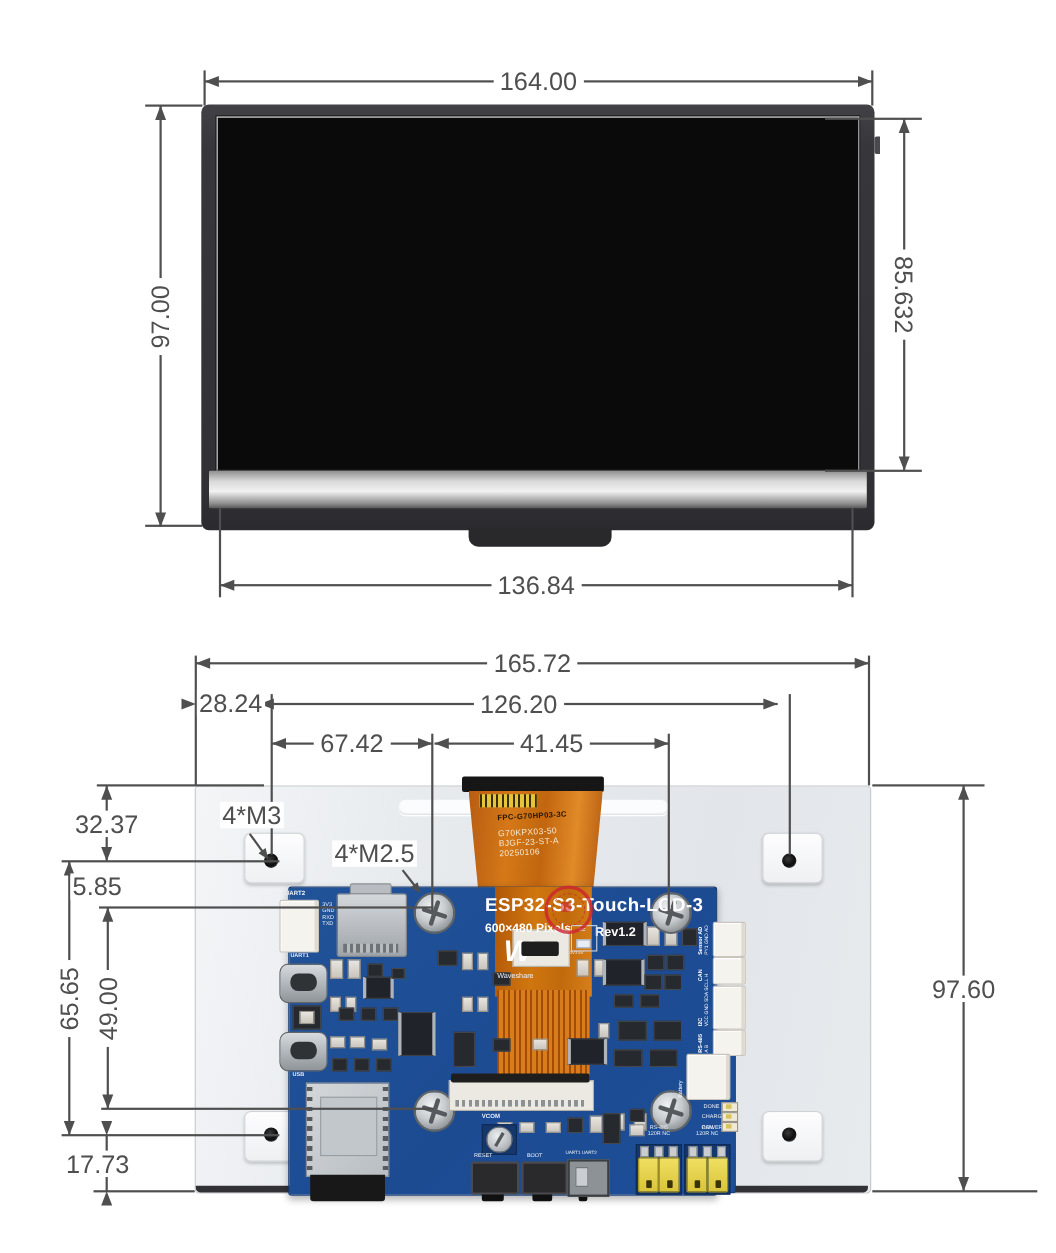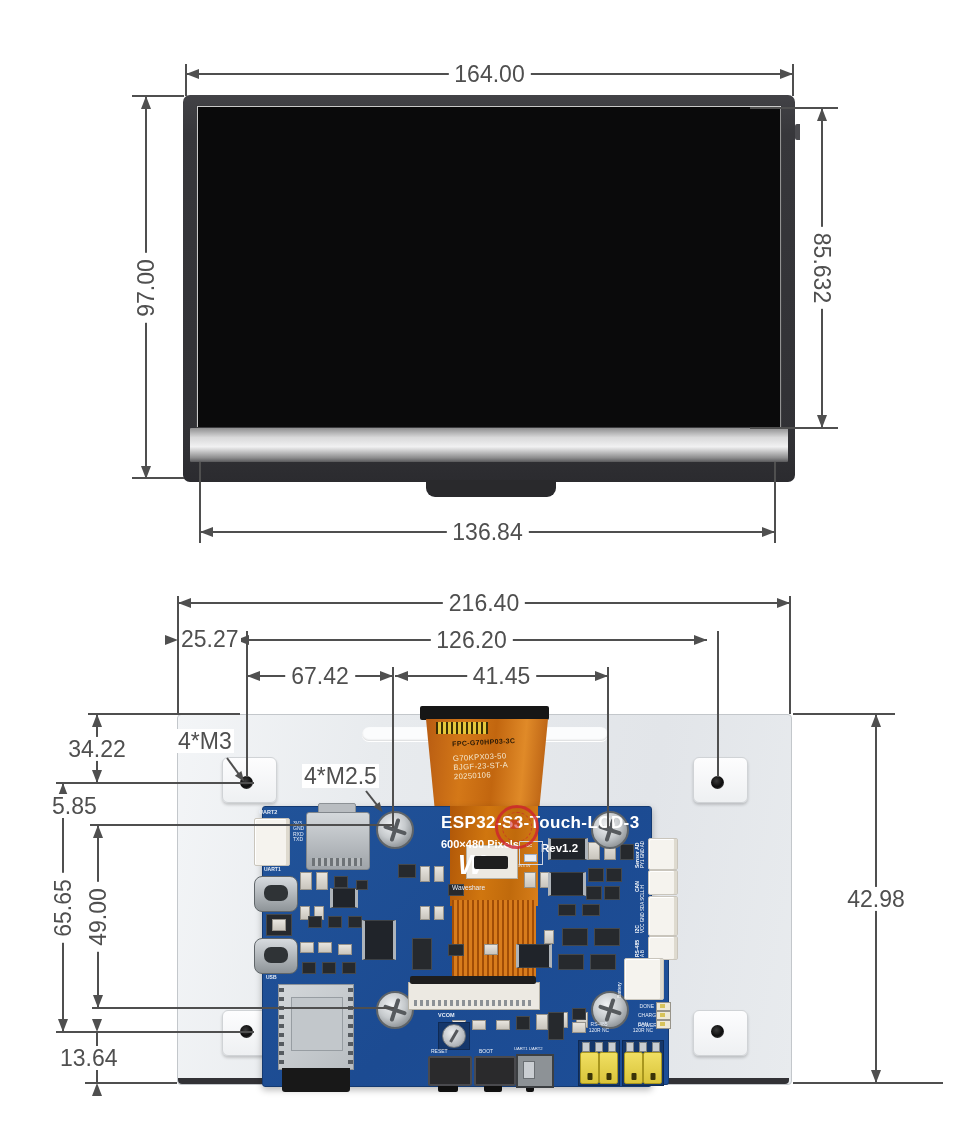--- a/index.html
+++ b/index.html
@@ -178,25 +178,25 @@
     <div class="x ext extl" style="left:177px;top:596px;width:2px;height:118px"></div>
     <div class="x ext extl" style="left:789px;top:596px;width:2px;height:118px"></div>
     <div class="x ext extl" style="left:246px;top:631px;width:2px;height:146px"></div>
     <div class="x ext extl" style="left:717px;top:631px;width:2px;height:146px"></div>
     <div class="x ext extl" style="left:392px;top:667px;width:2px;height:161px"></div>
     <div class="x ext extl" style="left:607px;top:667px;width:2px;height:161px"></div>
 
     <div class="x dh" style="left:178px;top:602px;width:612px">
       <i class="x arl" style="left:0;top:-4px"></i>
       <i class="x arr" style="right:0;top:-4px"></i>
-      <span class="x dim-lab cc">216.40</span>
+      <span class="x dim-lab cc">165.72</span>
     </div>
 
     <i class="x arr" style="left:165px;top:635px;z-index:31"></i>
-    <span class="x dim-lab" style="left:179px;top:627px;padding:0 2px">25.27</span>
+    <span class="x dim-lab" style="left:179px;top:627px;padding:0 2px">28.24</span>
     <div class="x dh" style="left:236px;top:639px;width:471px">
       <i class="x arl" style="left:0;top:-4px"></i>
       <i class="x arr" style="right:0;top:-4px"></i>
       <span class="x dim-lab cc">126.20</span>
     </div>
 
     <div class="x dh" style="left:247px;top:675px;width:146px">
       <i class="x arl" style="left:0;top:-4px"></i>
       <i class="x arr" style="right:0;top:-4px"></i>
       <span class="x dim-lab cc">67.42</span>
@@ -210,51 +210,51 @@
     <div class="x ext extl" style="left:88px;top:713px;width:152px;height:2px"></div>
     <div class="x ext extl" style="left:56px;top:782px;width:198px;height:2px"></div>
     <div class="x ext extl" style="left:90px;top:824px;width:304px;height:2px"></div>
     <div class="x ext extl" style="left:92px;top:1007px;width:302px;height:2px"></div>
     <div class="x ext extl" style="left:56px;top:1031px;width:198px;height:2px"></div>
     <div class="x ext extl" style="left:85px;top:1082px;width:92px;height:2px"></div>
 
     <div class="x dv" style="left:96px;top:714px;height:69px">
       <i class="x aru" style="left:-4px;top:0"></i>
       <i class="x ard" style="left:-4px;bottom:0"></i>
-      <span class="x dim-lab" style="left:1px;top:50%;transform:translate(-50%,-50%)">34.22</span>
-    </div>
-
-    <span class="x dim-lab" style="left:50px;top:794px;padding:0 2px">5.85</span>
+      <span class="x dim-lab" style="left:1px;top:50%;transform:translate(-50%,-50%)">32.37</span>
+    </div>
+
+    <span class="x dim-lab" style="left:64px;top:794px;padding:0 2px">5.85</span>
 
     <div class="x dv" style="left:62px;top:783px;height:249px">
       <i class="x aru" style="left:-4px;top:0"></i>
       <i class="x ard" style="left:-4px;bottom:0"></i>
       <span class="x dim-lab vc">65.65</span>
     </div>
 
     <div class="x dv" style="left:97px;top:825px;height:183px">
       <i class="x aru" style="left:-4px;top:0"></i>
       <i class="x ard" style="left:-4px;bottom:0"></i>
       <span class="x dim-lab vc">49.00</span>
     </div>
 
     <div class="x dv" style="left:96px;top:1032px;height:51px;z-index:29"></div>
     <i class="x ard" style="left:92px;top:1019px;z-index:31"></i>
     <i class="x aru" style="left:92px;top:1083px;z-index:31"></i>
-    <span class="x dim-lab" style="left:58px;top:1046px;padding:0 2px">13.64</span>
+    <span class="x dim-lab" style="left:58px;top:1046px;padding:0 2px">17.73</span>
 
     <div class="x ext extl" style="left:793px;top:713px;width:102px;height:2px"></div>
     <div class="x ext extl" style="left:793px;top:1082px;width:150px;height:2px"></div>
     <div class="x dv" style="left:875px;top:714px;height:369px">
       <i class="x aru" style="left:-4px;top:0"></i>
       <i class="x ard" style="left:-4px;bottom:0"></i>
-      <span class="x dim-lab" style="left:1px;top:50%;transform:translate(-50%,-50%)">42.98</span>
-    </div>
-
-    <span class="x dim-lab" style="left:176px;top:729px;padding:0 2px">4*M3</span>
+      <span class="x dim-lab" style="left:1px;top:50%;transform:translate(-50%,-50%)">97.60</span>
+    </div>
+
+    <span class="x dim-lab" style="left:200px;top:729px;padding:0 2px">4*M3</span>
     <div class="x lead" style="left:227px;top:757px;width:20px;transform:rotate(54deg)">
       <i class="x ptr" style="right:-9px;top:-3px"></i>
     </div>
     <span class="x dim-lab" style="left:302px;top:764px;padding:0 2px">4*M2.5</span>
     <div class="x lead" style="left:366px;top:790px;width:18px;transform:rotate(52deg)">
       <i class="x ptr" style="right:-9px;top:-3px"></i>
     </div>
 
     <div class="x panel" style="left:177px;top:714px;width:613px;height:369px"></div>
     <div class="x panel-bottom" style="left:178px;top:1078px;width:611px;height:6px"></div>

